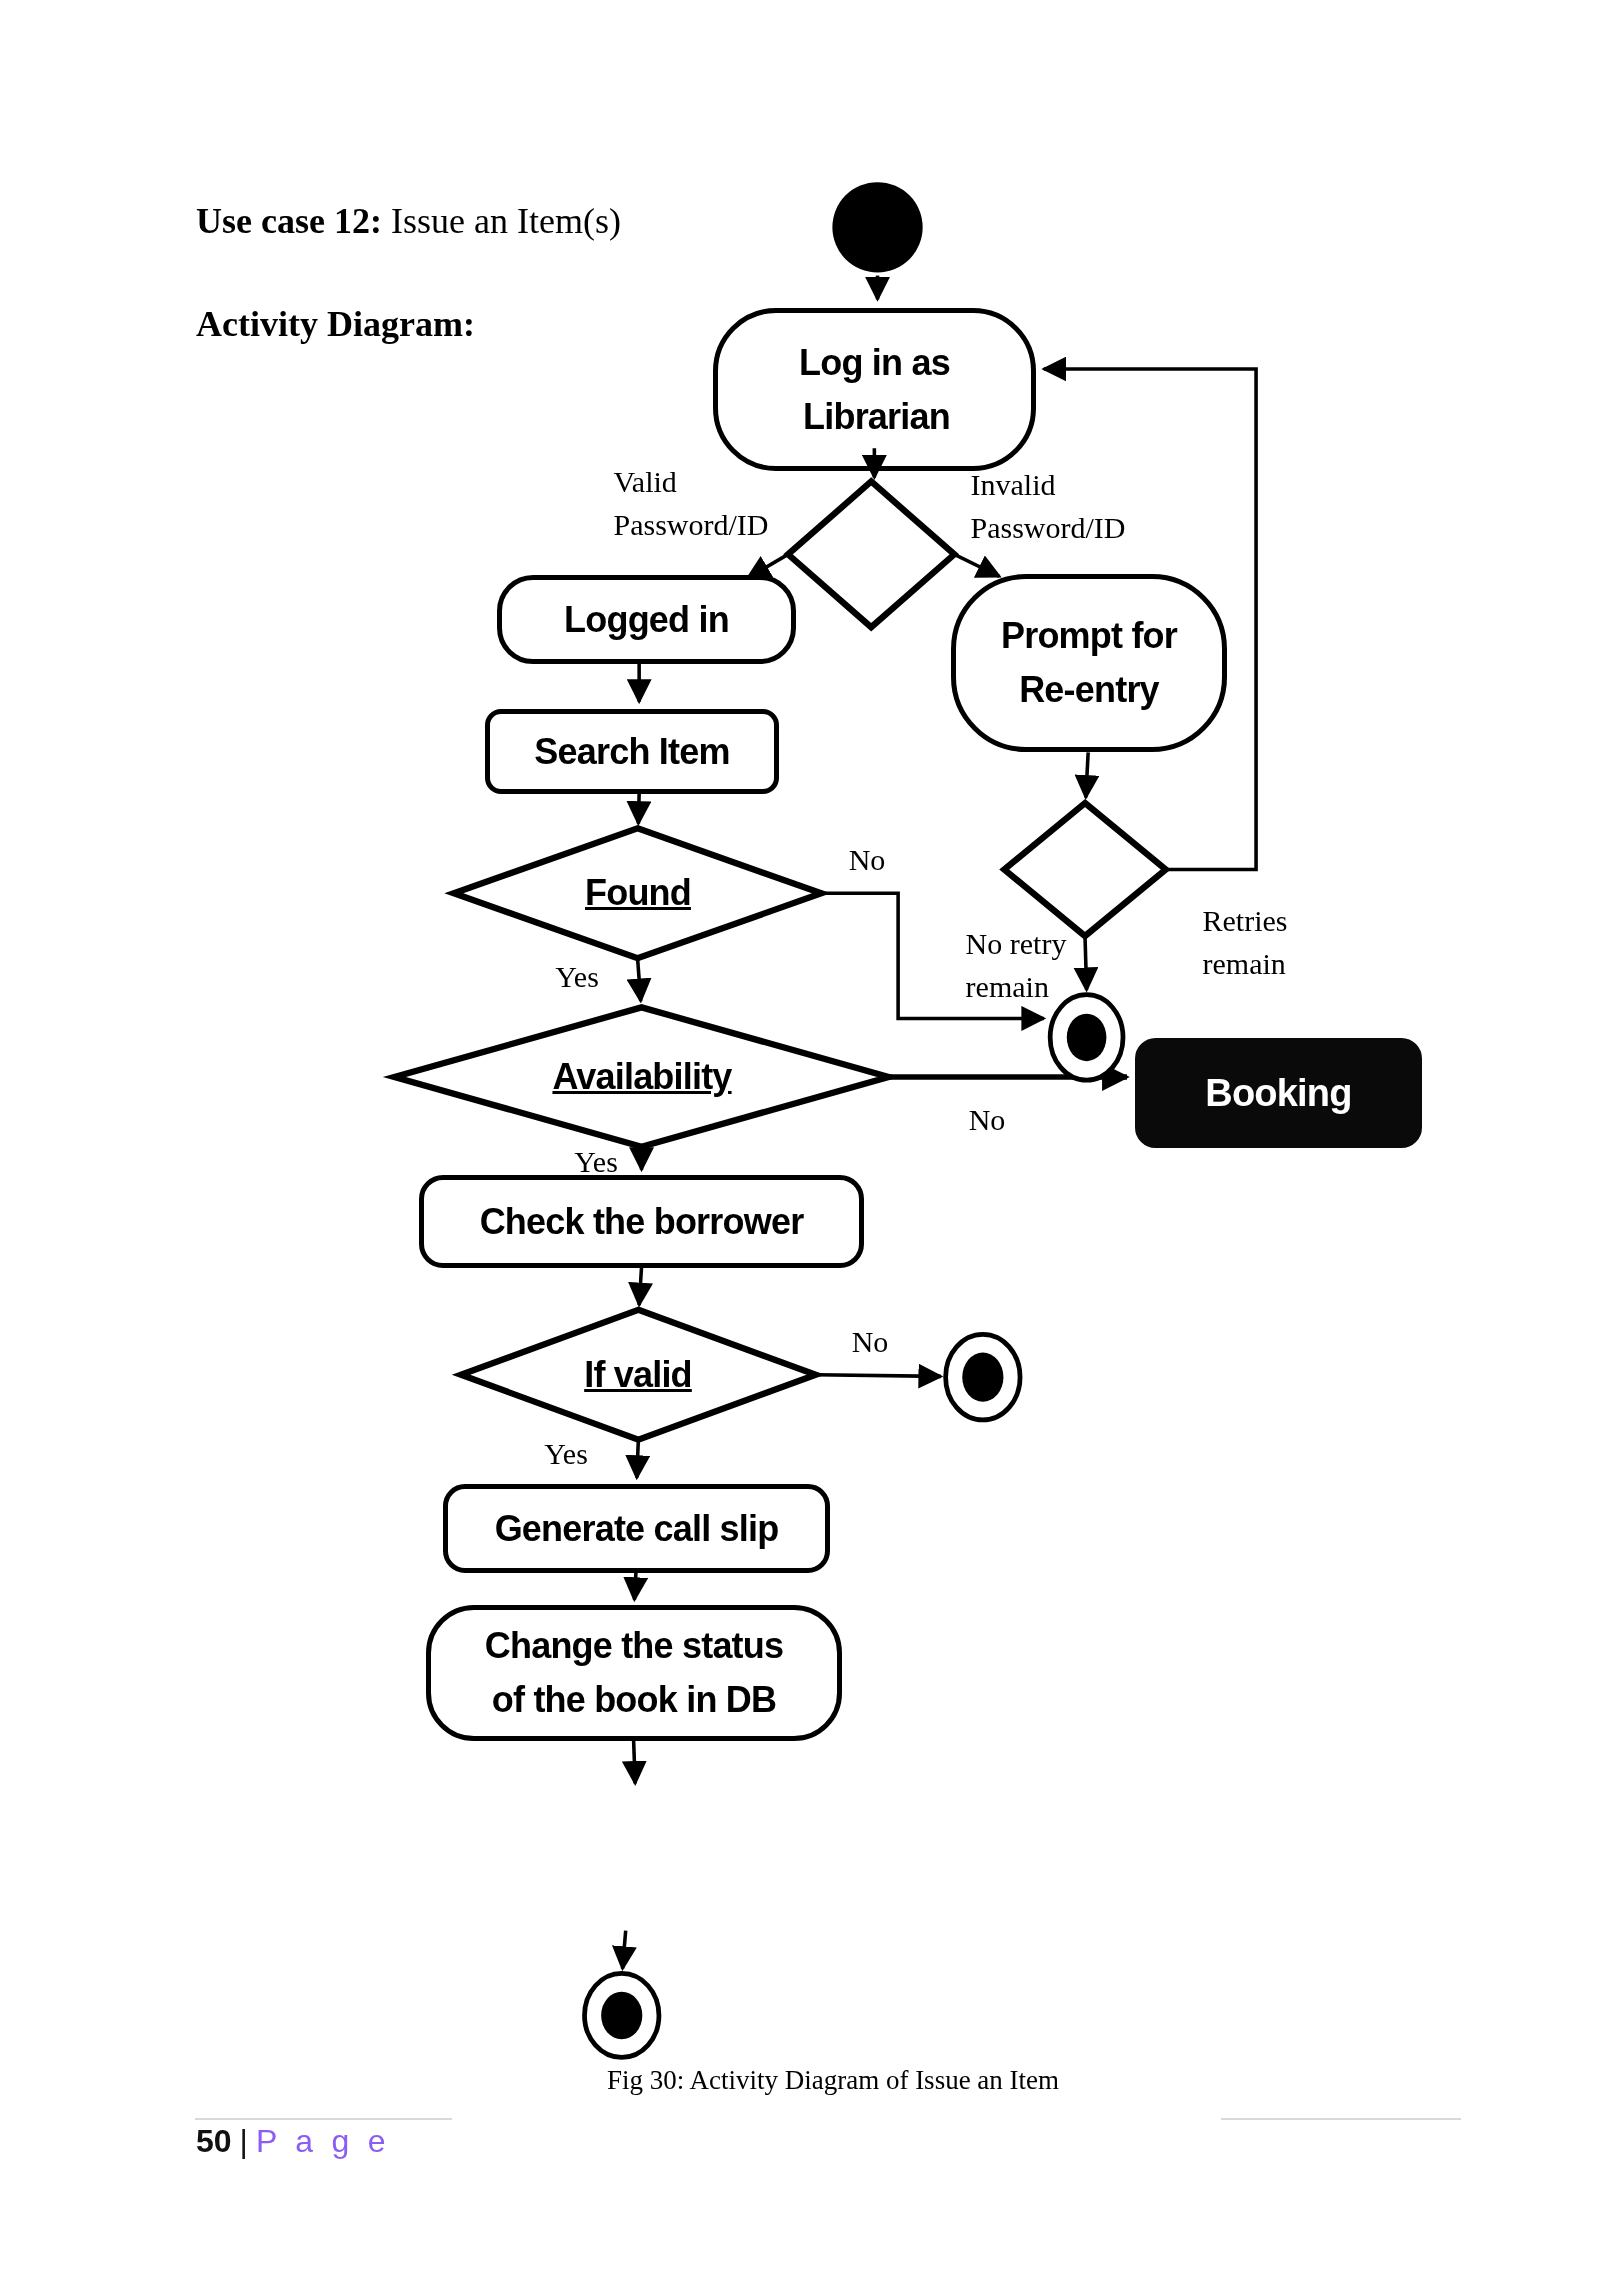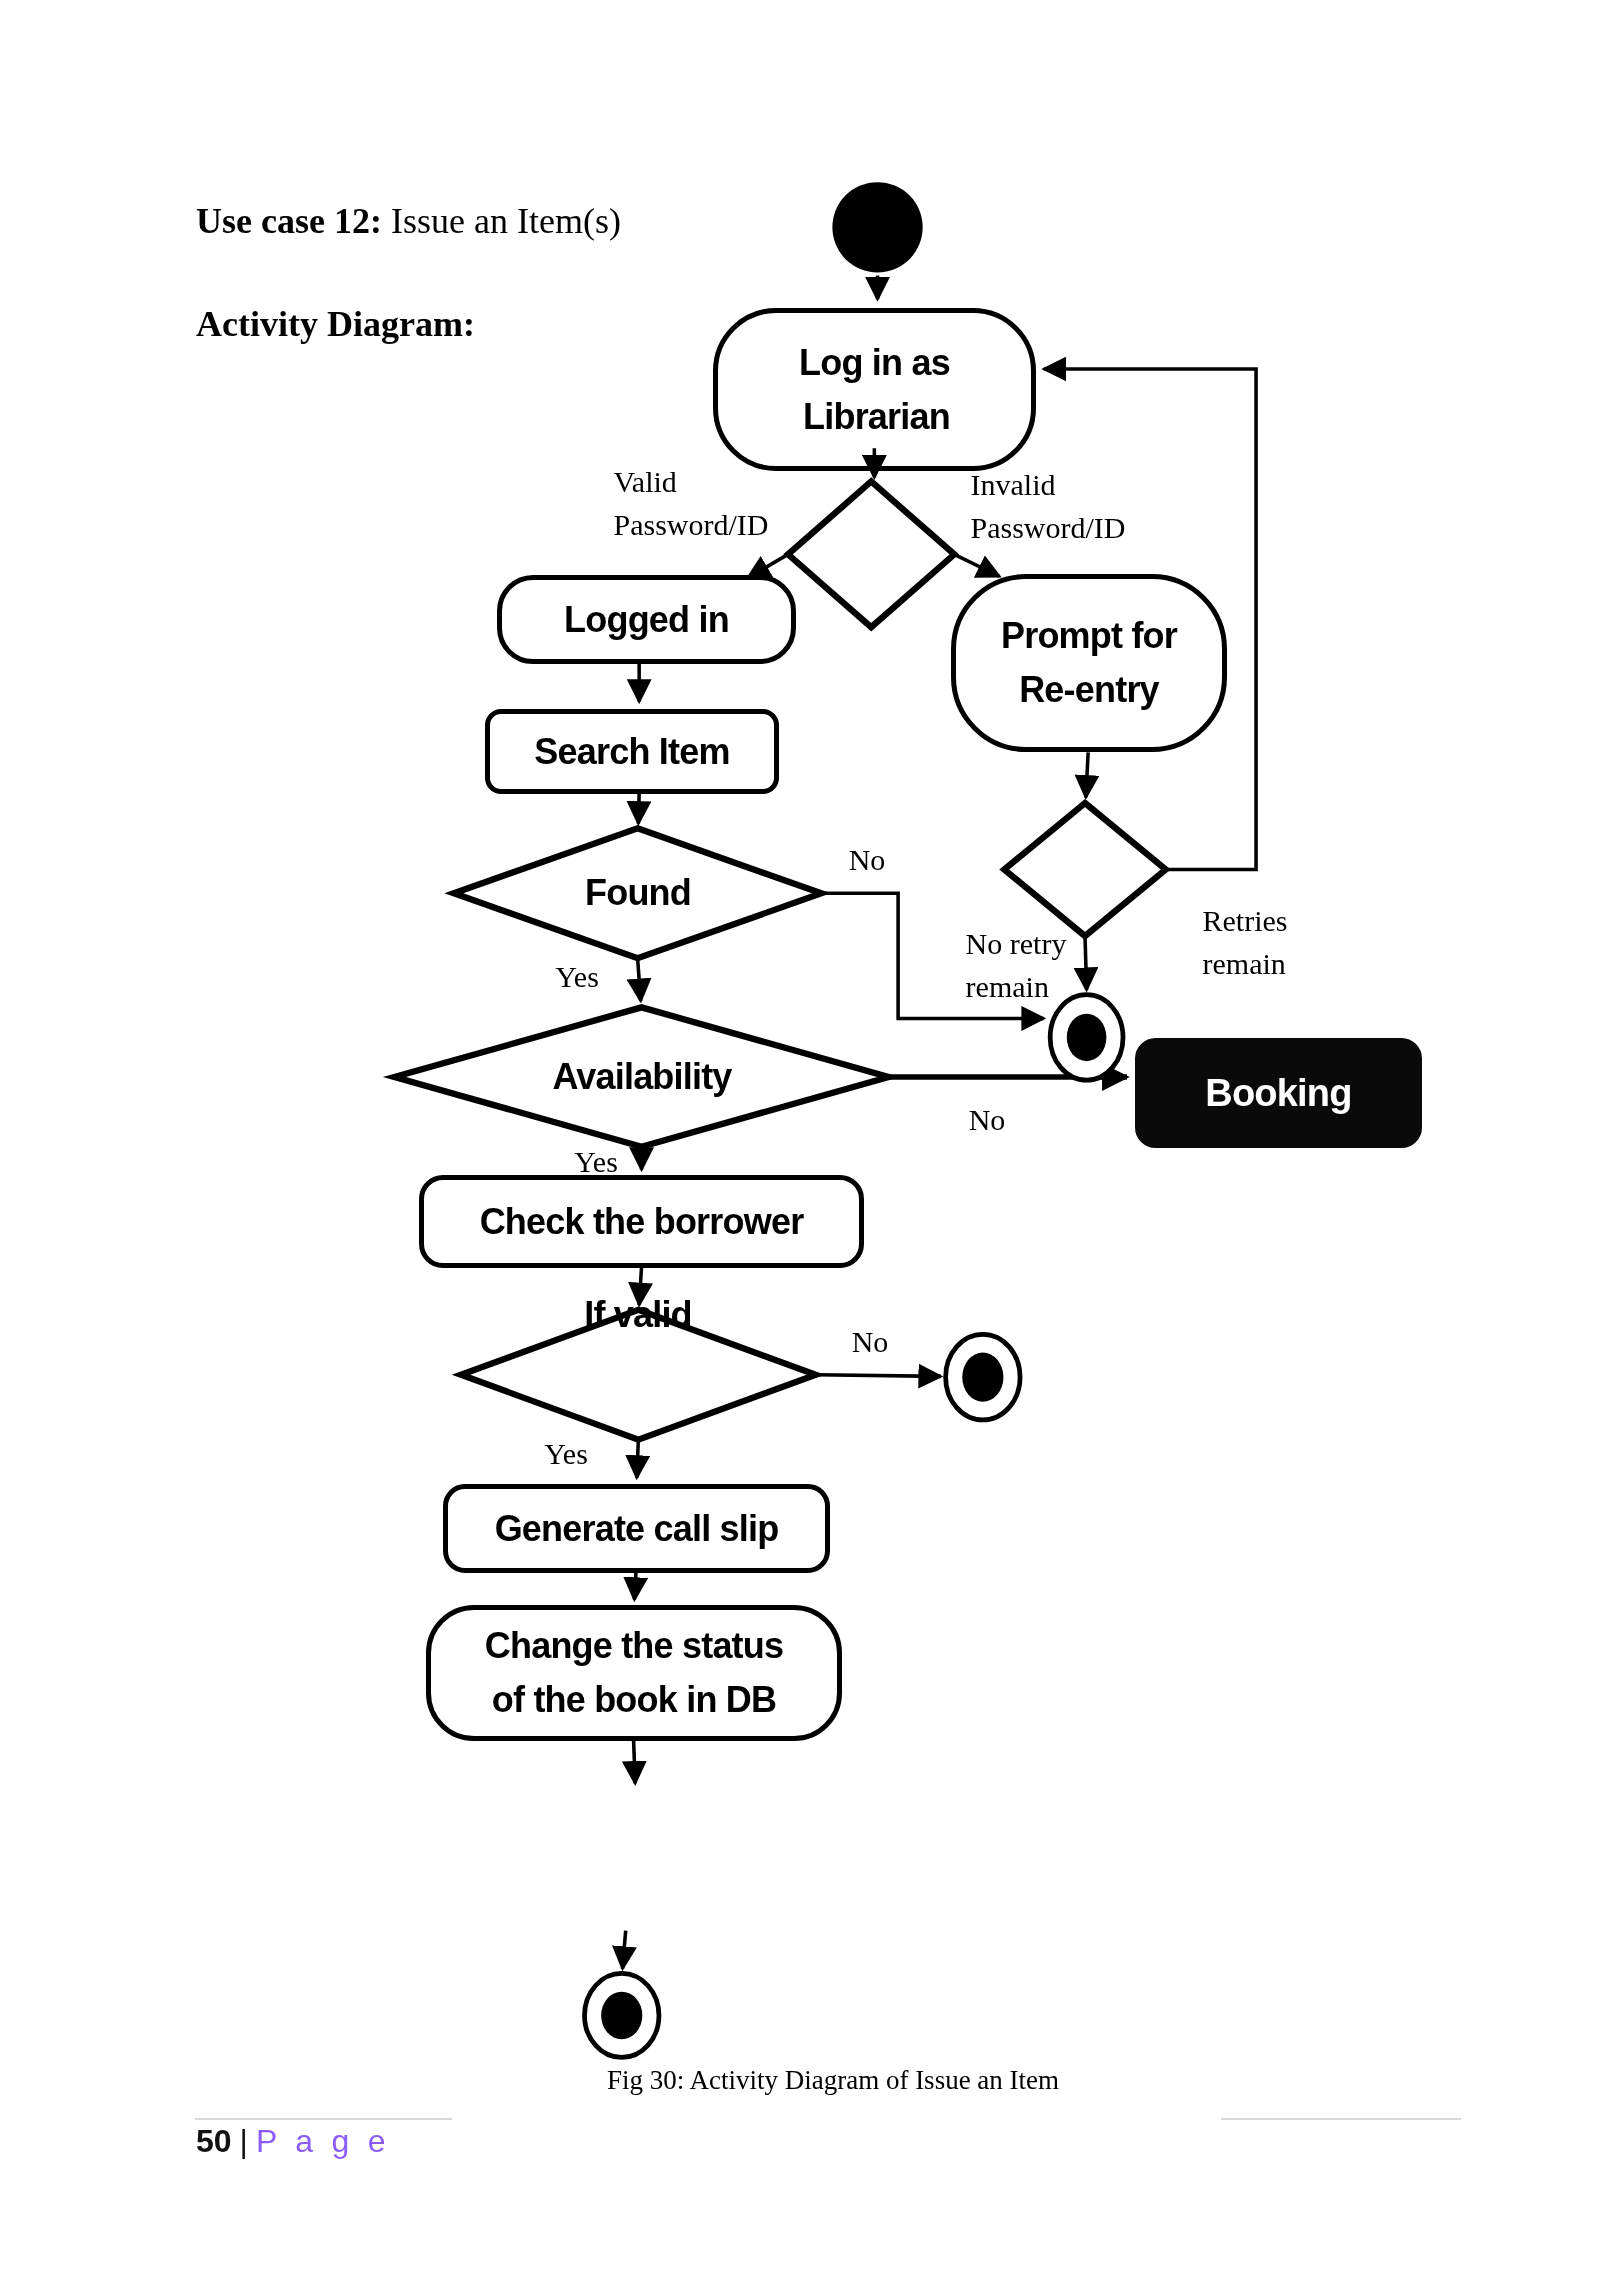--- a/index.html
+++ b/index.html
@@ -48,20 +48,21 @@
   }
   .diamond-label{
     position:absolute;
     transform:translate(-50%,-50%);
     font-family:"Liberation Sans", sans-serif;
     font-weight:700;
     font-size:36px;
     letter-spacing:-0.8px;
     white-space:nowrap;
     z-index:2;
+    text-decoration:underline;
   }
   .edge-label{
     position:absolute;
     transform:translate(-50%,-50%);
     font-family:"Liberation Serif", serif;
     font-size:30px;
     line-height:1.42;
     text-align:left;
     white-space:pre-line;
     z-index:2;
@@ -157,21 +158,21 @@
   <div class="node" style="left:443px;top:1484px;width:387px;height:89px;border-radius:22px;">Generate call slip</div>
   <div class="node" style="left:426px;top:1605px;width:416px;height:136px;border-radius:48px;">Change the status
 of the book in DB</div>
 
   <svg class="layer" viewBox="0 0 2048 2898" style="z-index:3;pointer-events:none;">
     <line x1="1104" y1="566" x2="1104" y2="603" stroke="#000" stroke-width="4.5" marker-end="url(#arrow)"></line>
   </svg>
 
   <div class="diamond-label" style="left:638px;top:893px;">Found</div>
   <div class="diamond-label" style="left:642px;top:1077px;">Availability</div>
-  <div class="diamond-label" style="left:638px;top:1315px;">If valid</div>
+  <div class="diamond-label" style="left:638px;top:1375px;">If valid</div>
 
   <div class="edge-label" style="left:691px;top:504px;">Valid
 Password/ID</div>
   <div class="edge-label" style="left:1048px;top:507px;">Invalid
 Password/ID</div>
   <div class="edge-label" style="left:867px;top:860px;">No</div>
   <div class="edge-label" style="left:577px;top:977px;">Yes</div>
   <div class="edge-label" style="left:1016px;top:966px;">No retry
 remain</div>
   <div class="edge-label" style="left:1245px;top:943px;text-align:left;">Retries

